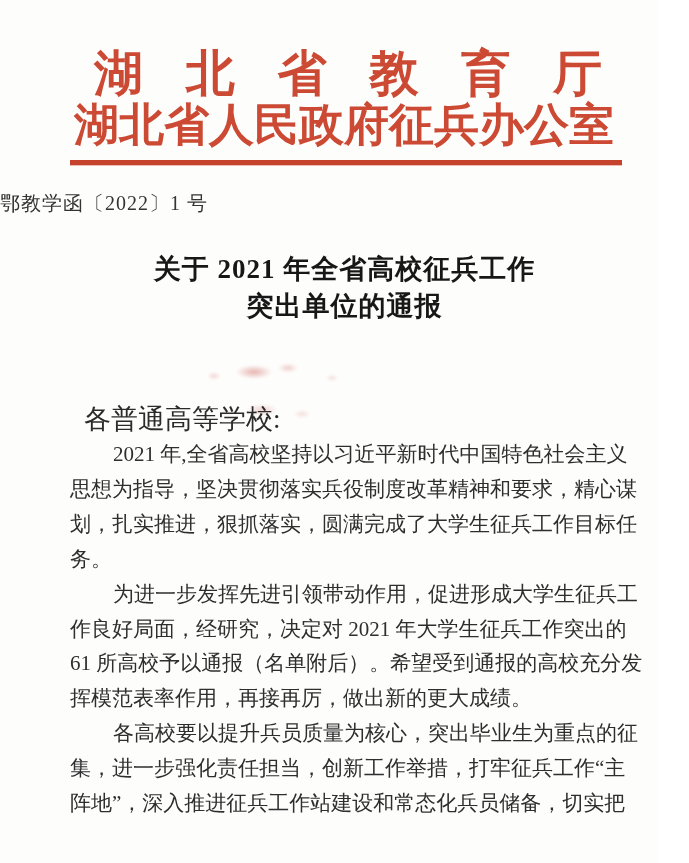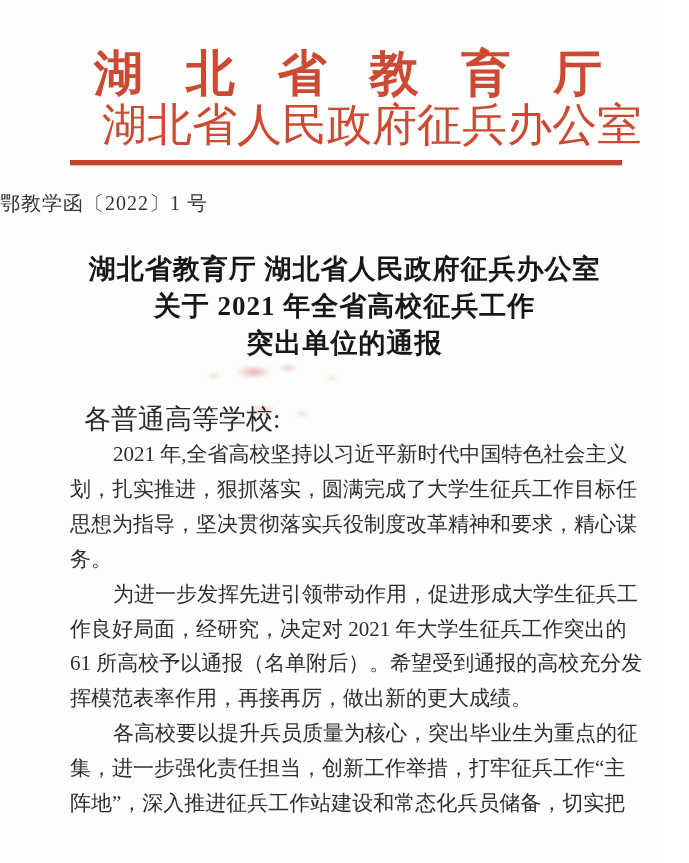--- a/index.html
+++ b/index.html
@@ -29,24 +29,24 @@
     line-height: 1.12;
     color: #cc4a33;
     text-align: justify;
     text-align-last: justify;
     white-space: nowrap;
     letter-spacing: 0;
   }
   .lh-line2 {
     position: absolute;
     top: 100px;
-    left: 102px;
+    left: 74px;
     width: 526px;
     font-size: 45px;
-    font-weight: 400;
+    font-weight: 700;
     line-height: 1.12;
     color: #cc4a33;
     text-align: justify;
     text-align-last: justify;
     white-space: nowrap;
   }
   .red-rule {
     position: absolute;
     top: 160px;
     left: 70px;
@@ -131,35 +131,34 @@
 
   <div class="letterhead">
     <div class="lh-line1">湖北省教育厅</div>
     <div class="lh-line2">湖北省人民政府征兵办公室</div>
     <div class="red-rule"></div>
   </div>
 
   <div class="doc-number">鄂教学函〔2022〕1 号</div>
 
   <h1 class="doc-title">
-    <span class="bl">湖北省教育厅  湖北省人民政府征兵办公室</span>
     <span class="bl">关于 2021 年全省高校征兵工作</span>
     <span class="bl">突出单位的通报</span>
   </h1>
 
   <div class="seal-residue"></div>
 
   <div class="salutation">各普通高等学校:</div>
 
   <div class="doc-body">
 
     <p class="para">
       <span class="bl indent">2021 年,全省高校坚持以习近平新时代中国特色社会主义</span>
+      <span class="bl">思想为指导，坚决贯彻落实兵役制度改革精神和要求，精心谋</span>
       <span class="bl">划，扎实推进，狠抓落实，圆满完成了大学生征兵工作目标任</span>
-      <span class="bl">思想为指导，坚决贯彻落实兵役制度改革精神和要求，精心谋</span>
       <span class="bl">务。</span>
     </p>
 
     <p class="para">
       <span class="bl indent">为进一步发挥先进引领带动作用，促进形成大学生征兵工</span>
       <span class="bl">作良好局面，经研究，决定对 2021 年大学生征兵工作突出的</span>
       <span class="bl">61 所高校予以通报（名单附后）。希望受到通报的高校充分发</span>
       <span class="bl">挥模范表率作用，再接再厉，做出新的更大成绩。</span>
     </p>
 

